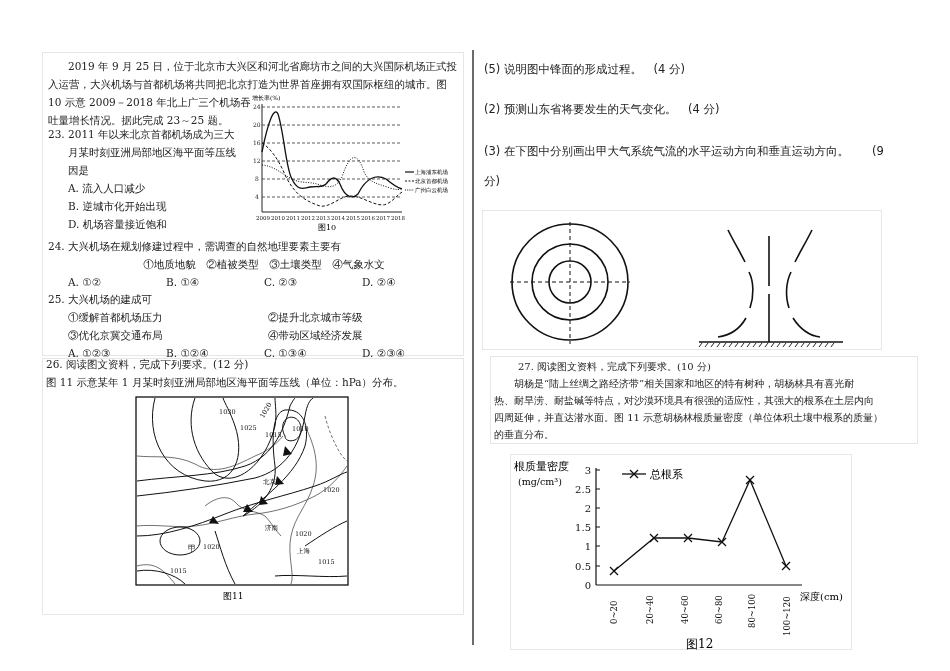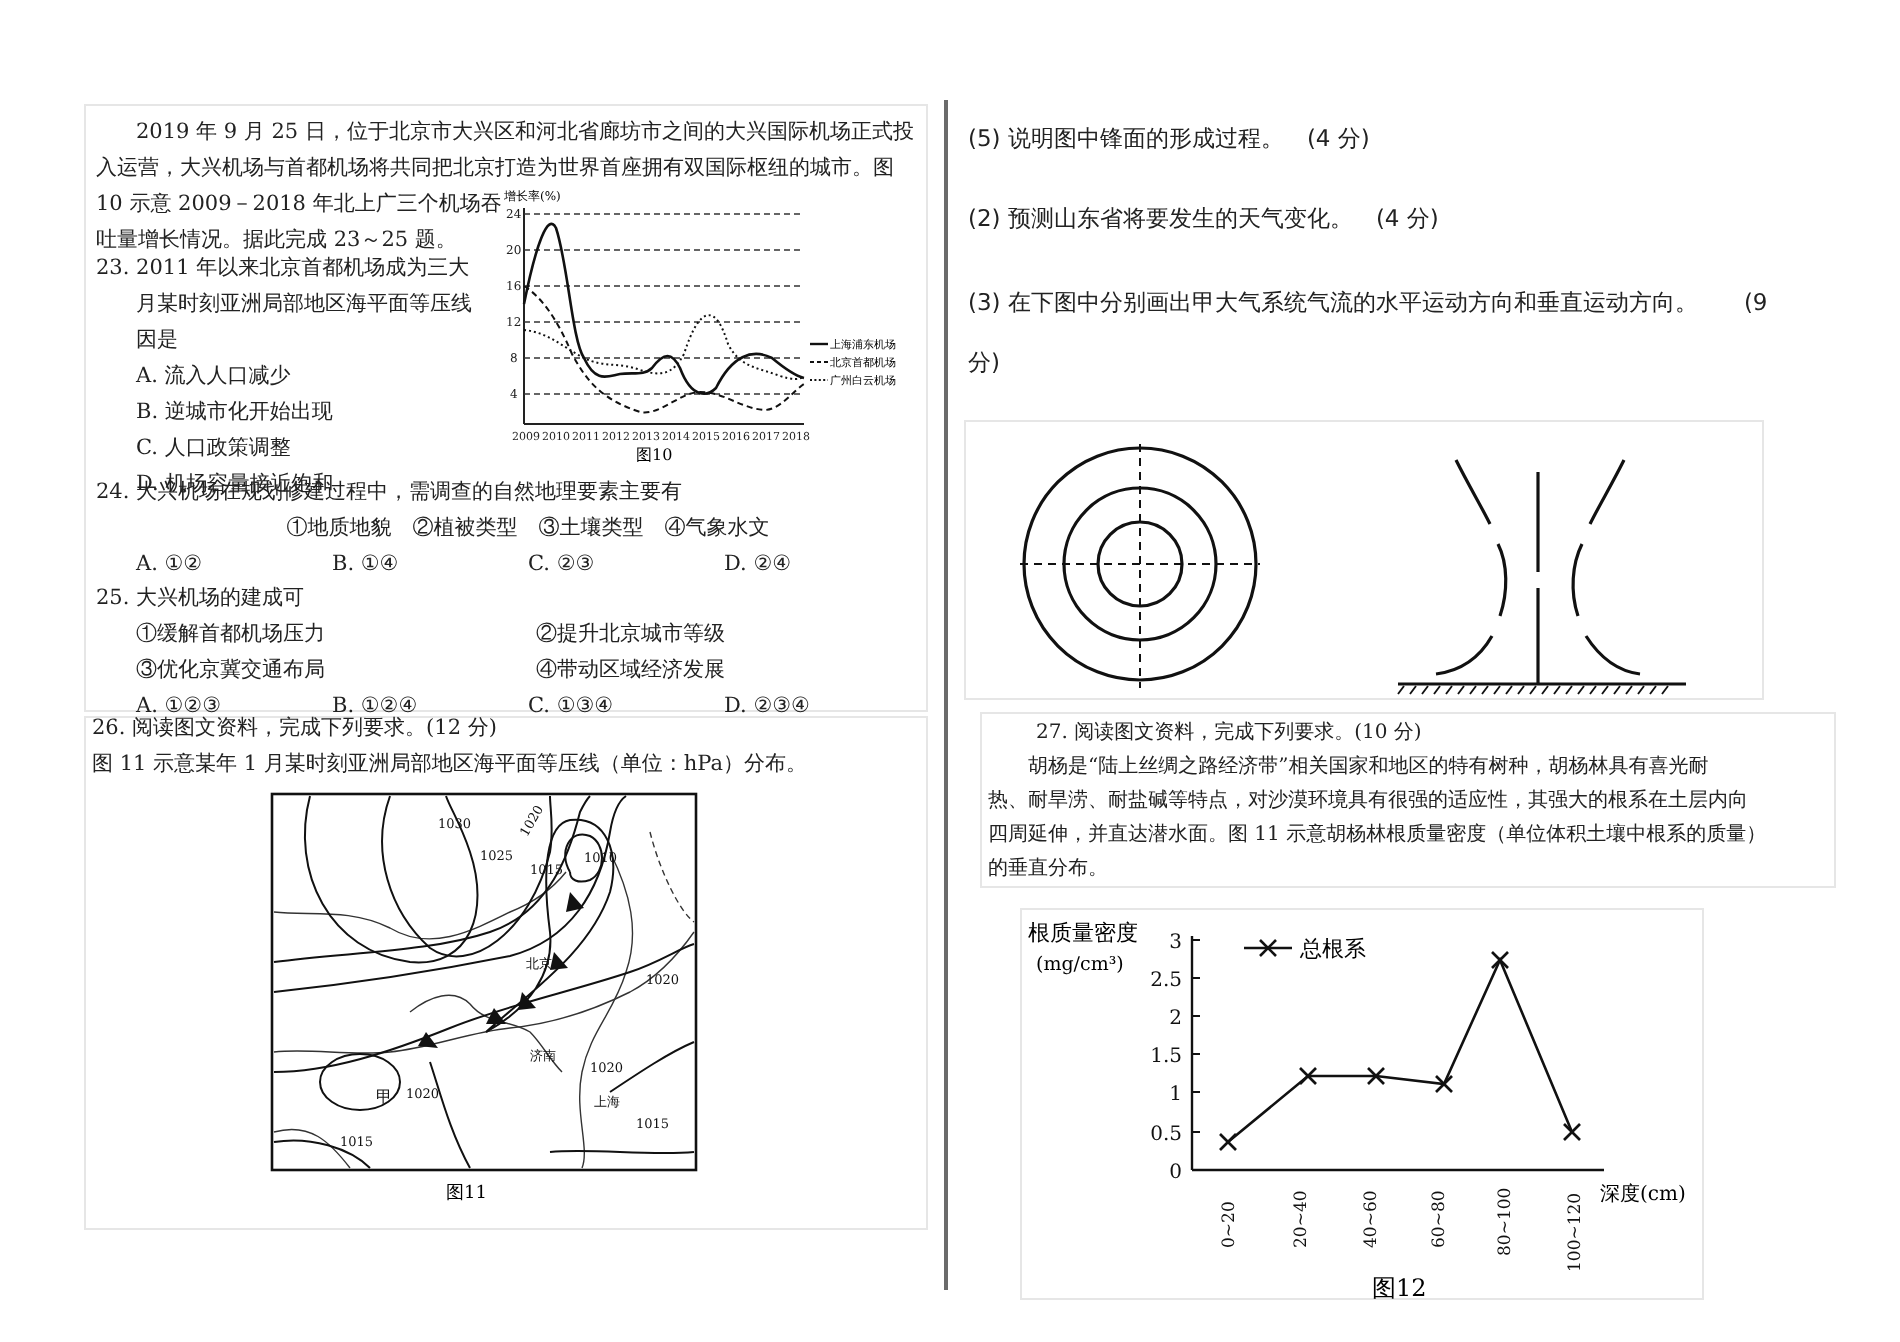--- a/index.html
+++ b/index.html
@@ -28,21 +28,20 @@
   <div class="line">10 示意 2009－2018 年北上广三个机场吞</div>
   <div class="line">吐量增长情况。据此完成 23～25 题。</div>
 </div>
 
 <div class="abs scan" style="left:48px; top:125px; width:210px;">
   <div class="line">23. 2011 年以来北京首都机场成为三大</div>
   <div class="line" style="padding-left:20px;">月某时刻亚洲局部地区海平面等压线</div>
   <div class="line" style="padding-left:20px;">因是</div>
   <div class="line" style="padding-left:20px;">A. 流入人口减少</div>
   <div class="line" style="padding-left:20px;">B. 逆城市化开始出现</div>
-  <div class="line" style="padding-left:20px;">C. 人口政策调整</div>
   <div class="line" style="padding-left:20px;">D. 机场容量接近饱和</div>
 </div>
 
 <svg class="abs" style="left:250px; top:92px;" width="220" height="140" viewBox="0 0 220 140">
   <text x="2" y="8" font-size="6">增长率(%)</text>
 
   <line x1="12" y1="12" x2="12" y2="120" stroke="#222" stroke-width="1"></line>
   <line x1="12" y1="120" x2="152" y2="120" stroke="#222" stroke-width="1"></line>
 
   <g stroke="#333" stroke-dasharray="3,2" stroke-width="0.8">

